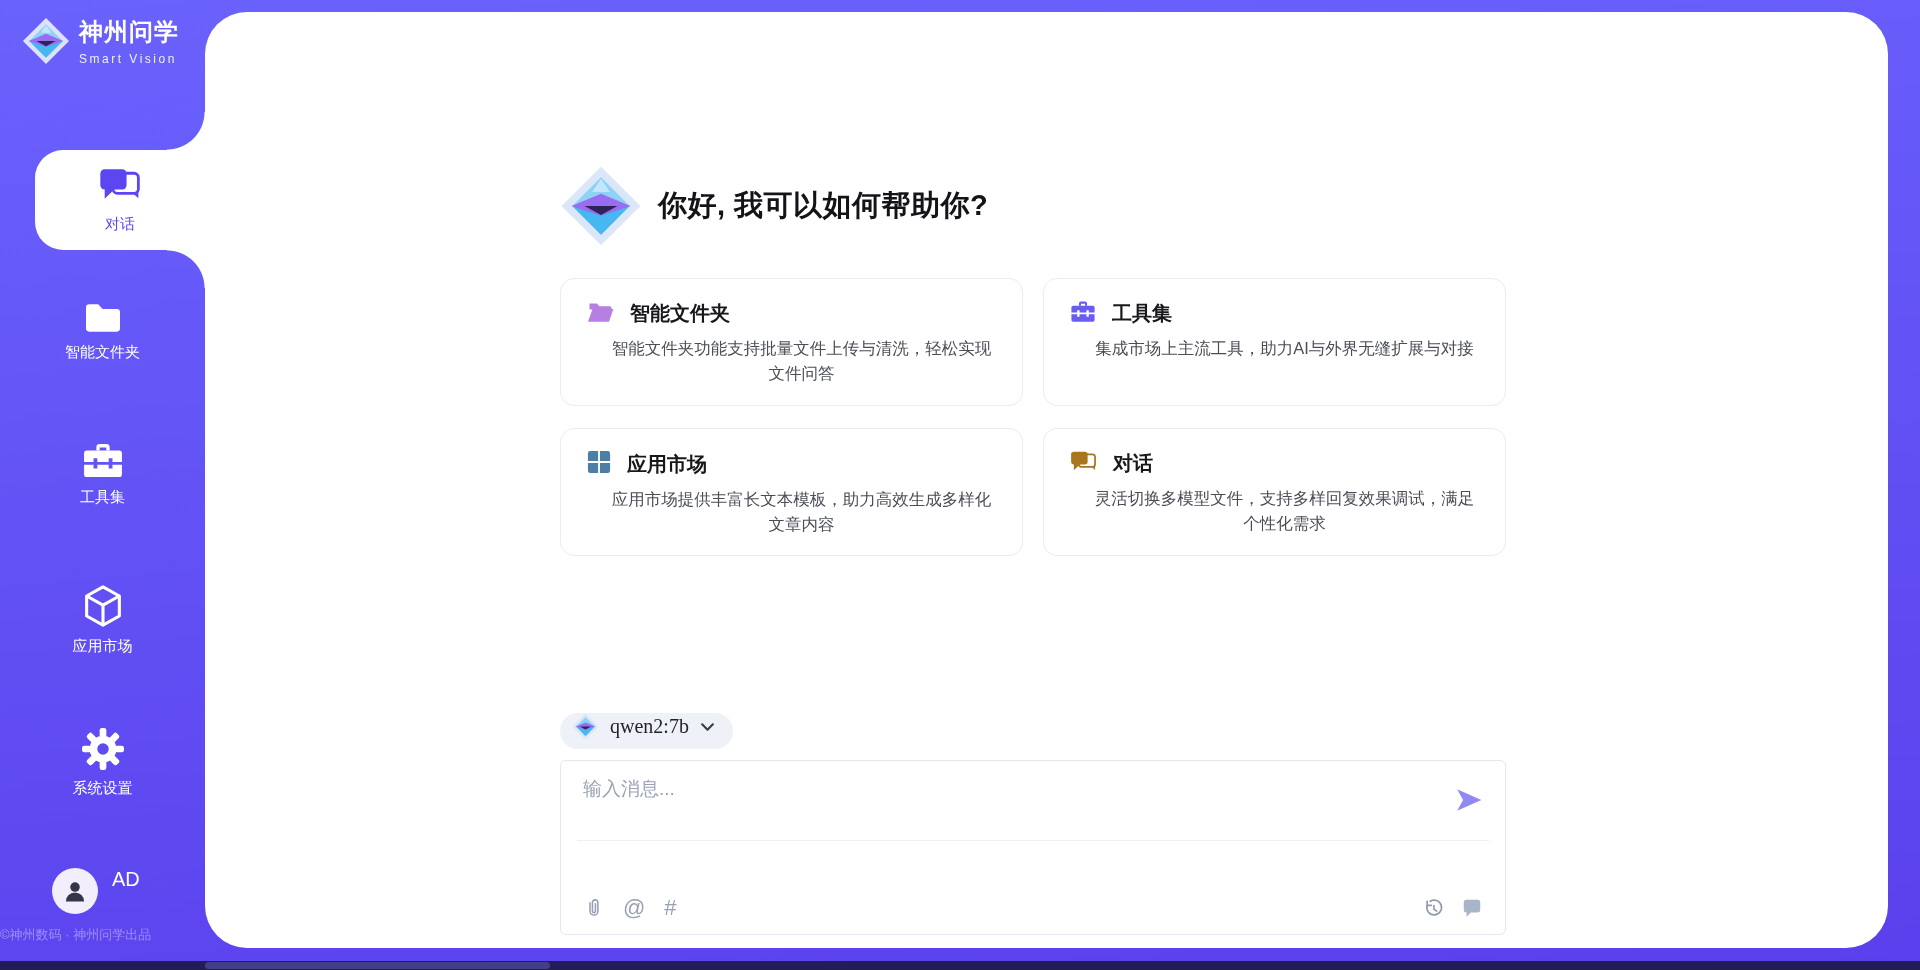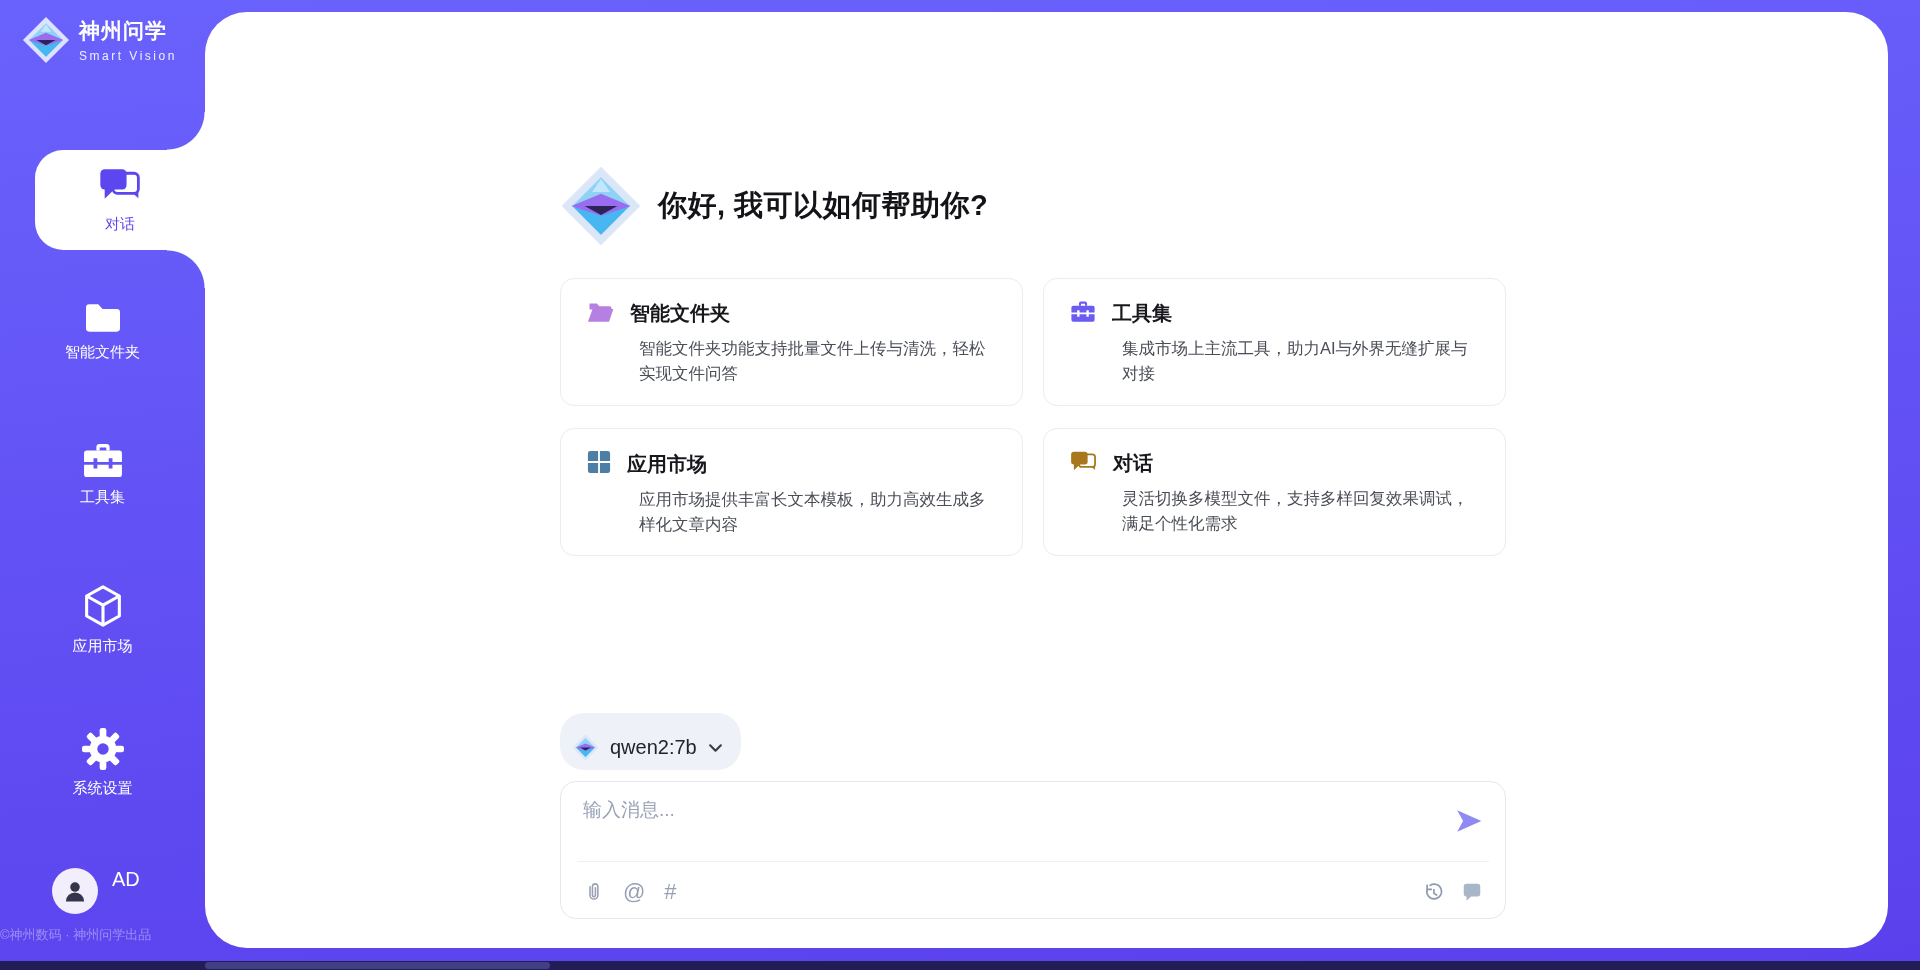--- a/index.html
+++ b/index.html
@@ -9,21 +9,21 @@
          background:linear-gradient(175deg,#6a62fd 0%,#5a40ec 100%); }
 
   
   .panel { position:absolute; left:205px; top:12px; width:1683px; height:936px;
            background:#fff; border-radius:42px; }
 
   
   .sidebar { position:absolute; left:0; top:0; width:205px; height:970px; z-index:2; }
   .brand { position:absolute; left:22px; top:16px; display:flex; align-items:center; gap:9px; }
   .brand .gem { width:48px; height:48px; }
-  .brand-name { color:#fff; font-size:21px; font-weight:700; letter-spacing:1px; }
+  .brand-name { color:#fff; font-size:24px; font-weight:700; letter-spacing:1px; }
   .brand-tag  { color:#eef0ff; font-size:12px; letter-spacing:2.5px; margin-top:4px; }
 
   .nav-item { position:absolute; left:0; width:205px; display:flex; flex-direction:column;
               align-items:center; gap:9px; color:#fff; font-size:15px; cursor:pointer; }
   .nav-item svg { display:block; }
 
   .nav-active { position:absolute; left:35px; right:0; top:150px; height:100px; background:#fff;
                 border-radius:28px 0 0 28px; display:flex; flex-direction:column; align-items:center;
                 justify-content:center; gap:8px; color:#5b46f0; font-size:15px; cursor:pointer; }
   .nav-active::before { content:""; position:absolute; top:-38px; right:0; width:38px; height:38px;
@@ -48,30 +48,30 @@
   .greeting { margin-top:153px; display:flex; align-items:center; gap:16px; }
   .greeting .gem { width:82px; height:82px; }
   .greeting h1 { font-size:29px; font-weight:700; color:#131318; letter-spacing:.5px; }
 
   .cards { margin-top:31px; display:grid; grid-template-columns:463px 463px; gap:22px 20px; }
   .card { height:128px; background:#fff; border:1px solid #ecebf3; border-radius:14px;
           padding:21px 26px 0 26px; cursor:pointer; }
   .card-head { display:flex; align-items:center; gap:16px; }
   .card-head svg { flex:none; }
   .card-title { font-size:20px; font-weight:700; color:#17171c; }
-  .card-desc { margin-top:9px; margin-left:52px; font-size:16.5px; line-height:1.5;
-               color:#4b4e57; }
+  .card-desc { margin-top:9px; margin-left:20px; font-size:16.5px; line-height:1.5;
+               color:#4b4e57;text-align:center; }
 
   .model-pill { margin-top:157px; display:inline-flex; align-items:center; gap:11px;
-                background:#eff1f8; border-radius:24px; padding:21px 18px 9px 12px; cursor:pointer; }
+                background:#eff1f8; border-radius:24px; padding:0 18px 9px 12px; cursor:pointer;font-family:Liberation Serif, serif; }
   .model-pill .gem { width:27px; height:27px; }
   .model-name { font-size:20px; color:#23232b; }
 
-  .composer { margin-top:11px; position:relative; width:946px; height:138px;
-              border:1.5px solid #e4e7f0; border-radius:16px; background:#fff; }
+  .composer { margin-top:11px; position:relative; width:946px; height:175px;
+              border:1.5px solid #e4e7f0; border-radius:6px; background:#fff; }
   .composer textarea { position:absolute; left:22px; top:15px; width:780px; height:58px;
               border:none; outline:none; resize:none; font-size:19px; color:#34343c;
               font-family:"Liberation Sans","DejaVu Sans",sans-serif; background:transparent; }
   .composer textarea::placeholder { color:#9aa3b6; }
   .send-btn { position:absolute; right:22px; top:26px; cursor:pointer; line-height:0; }
   .composer-divider { position:absolute; left:16px; right:16px; top:79px; border-top:1px solid #eef0f5; }
   .tool-row-left { position:absolute; left:22px; bottom:15px; display:flex; align-items:center; gap:19px; }
   .tool-row-right { position:absolute; right:22px; bottom:15px; display:flex; align-items:center; gap:17px; }
   .tool-ic { color:#98a1b3; font-size:22px; line-height:1; cursor:pointer; display:flex; align-items:center; }
 

